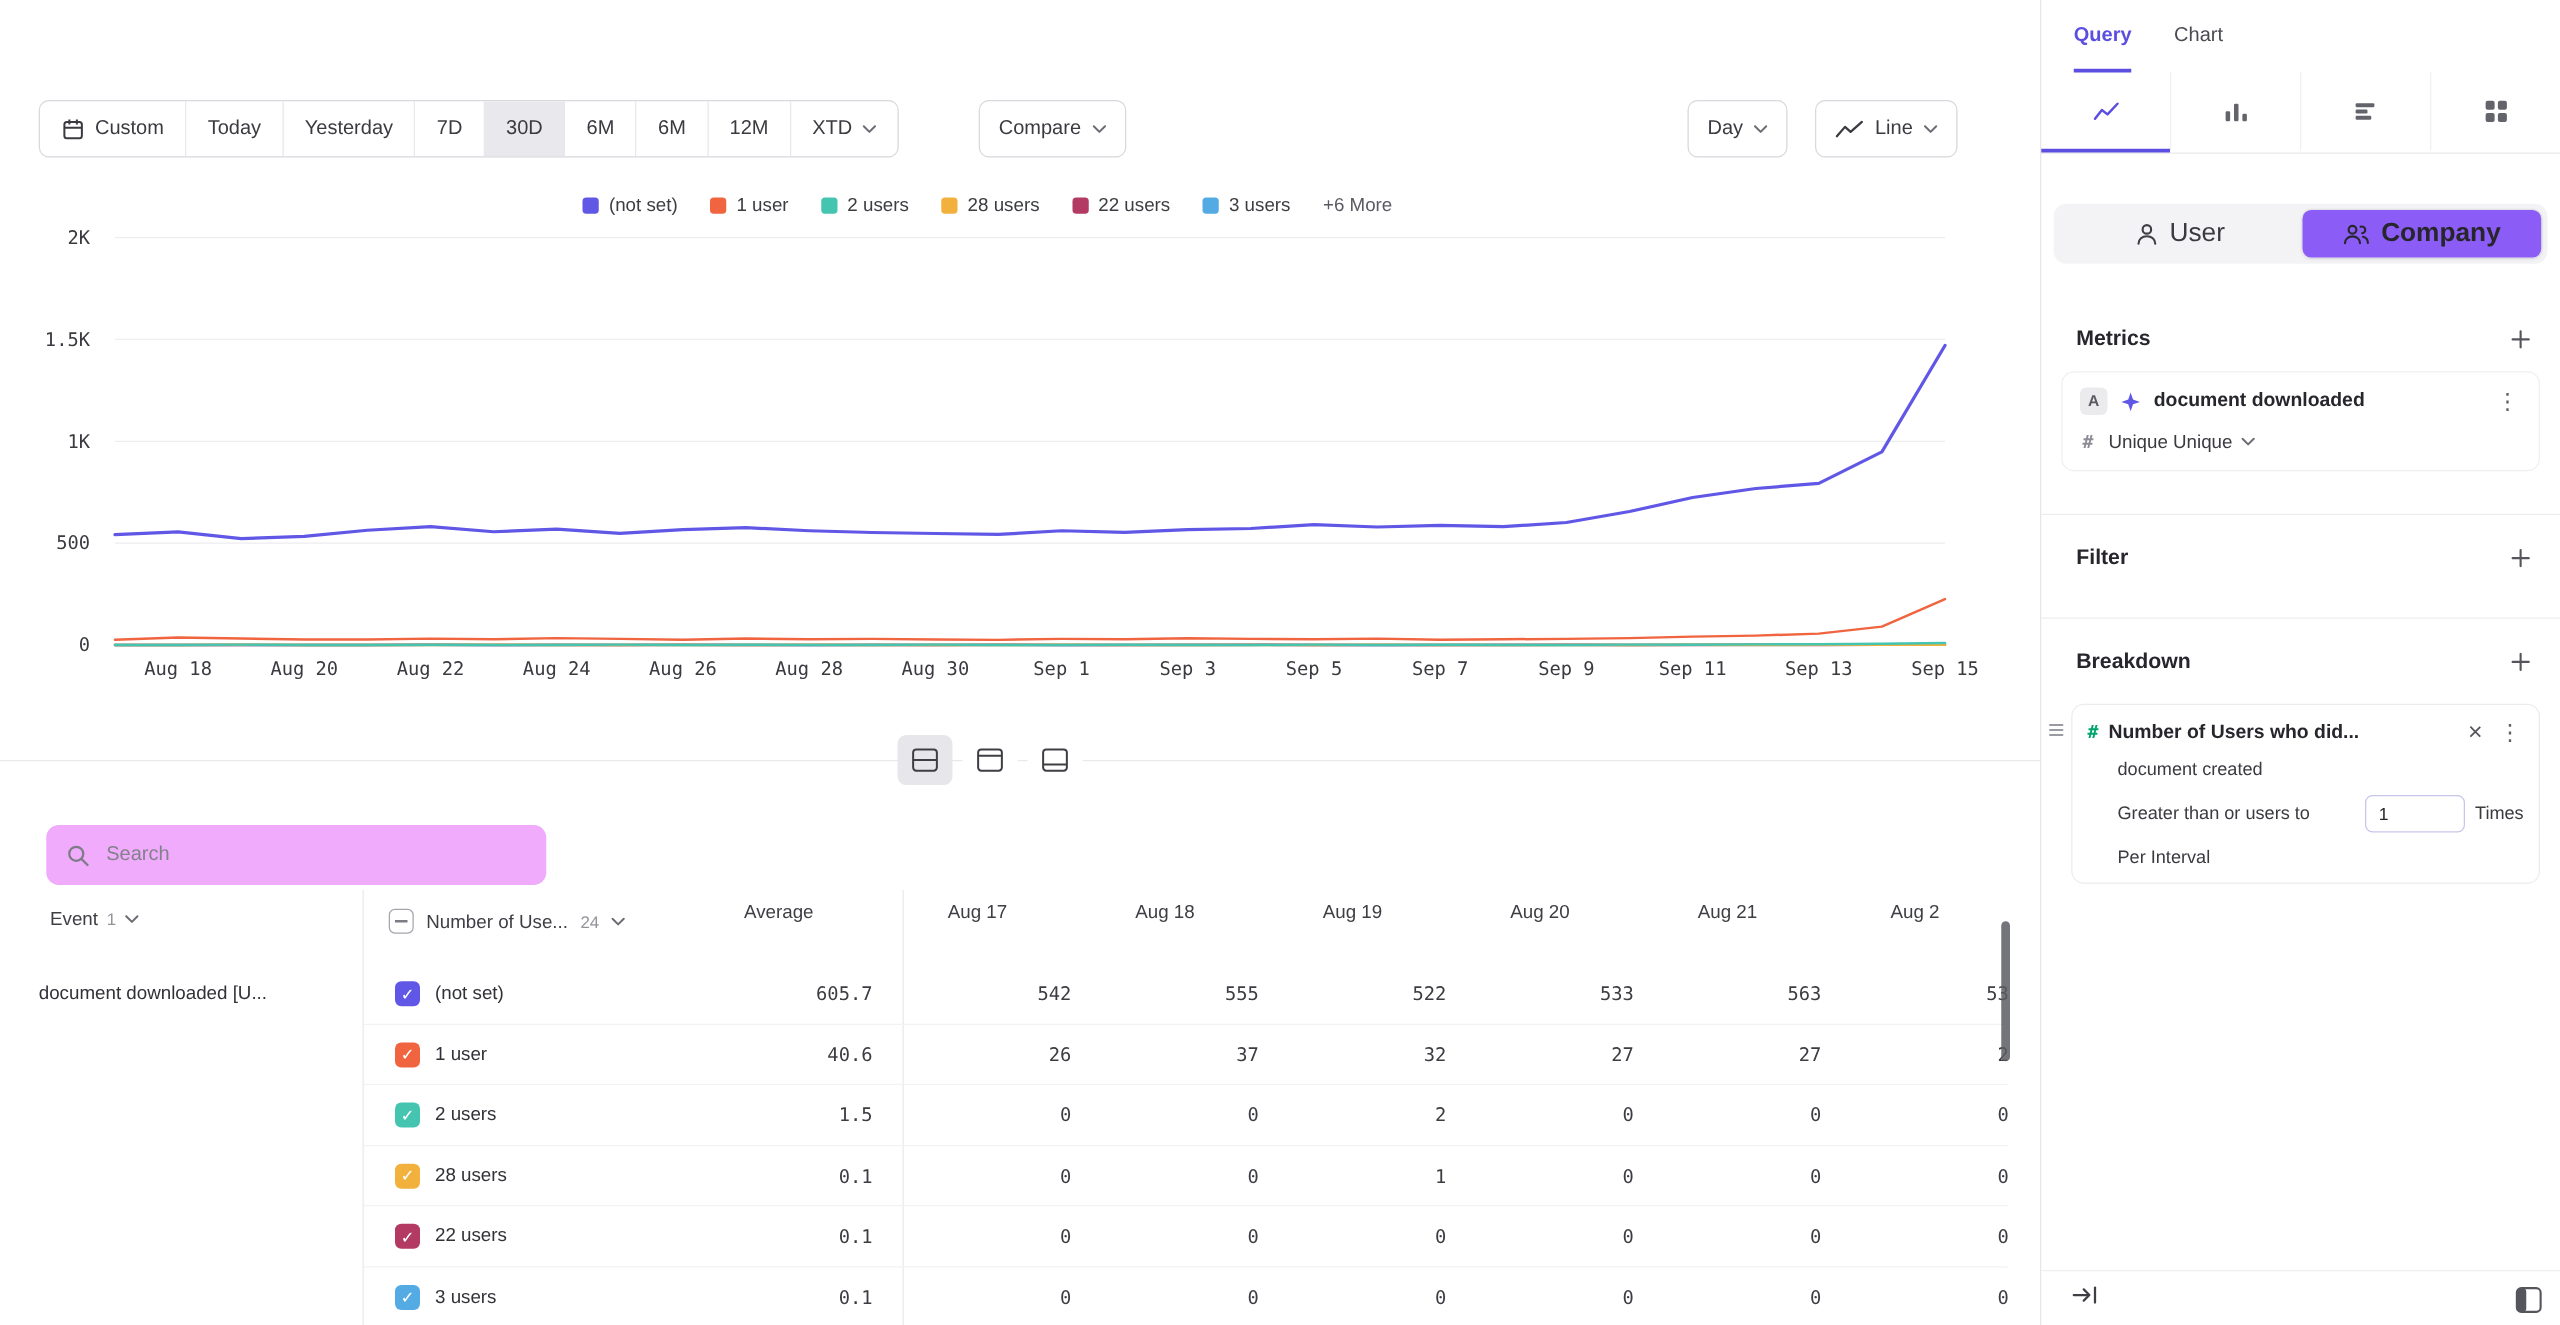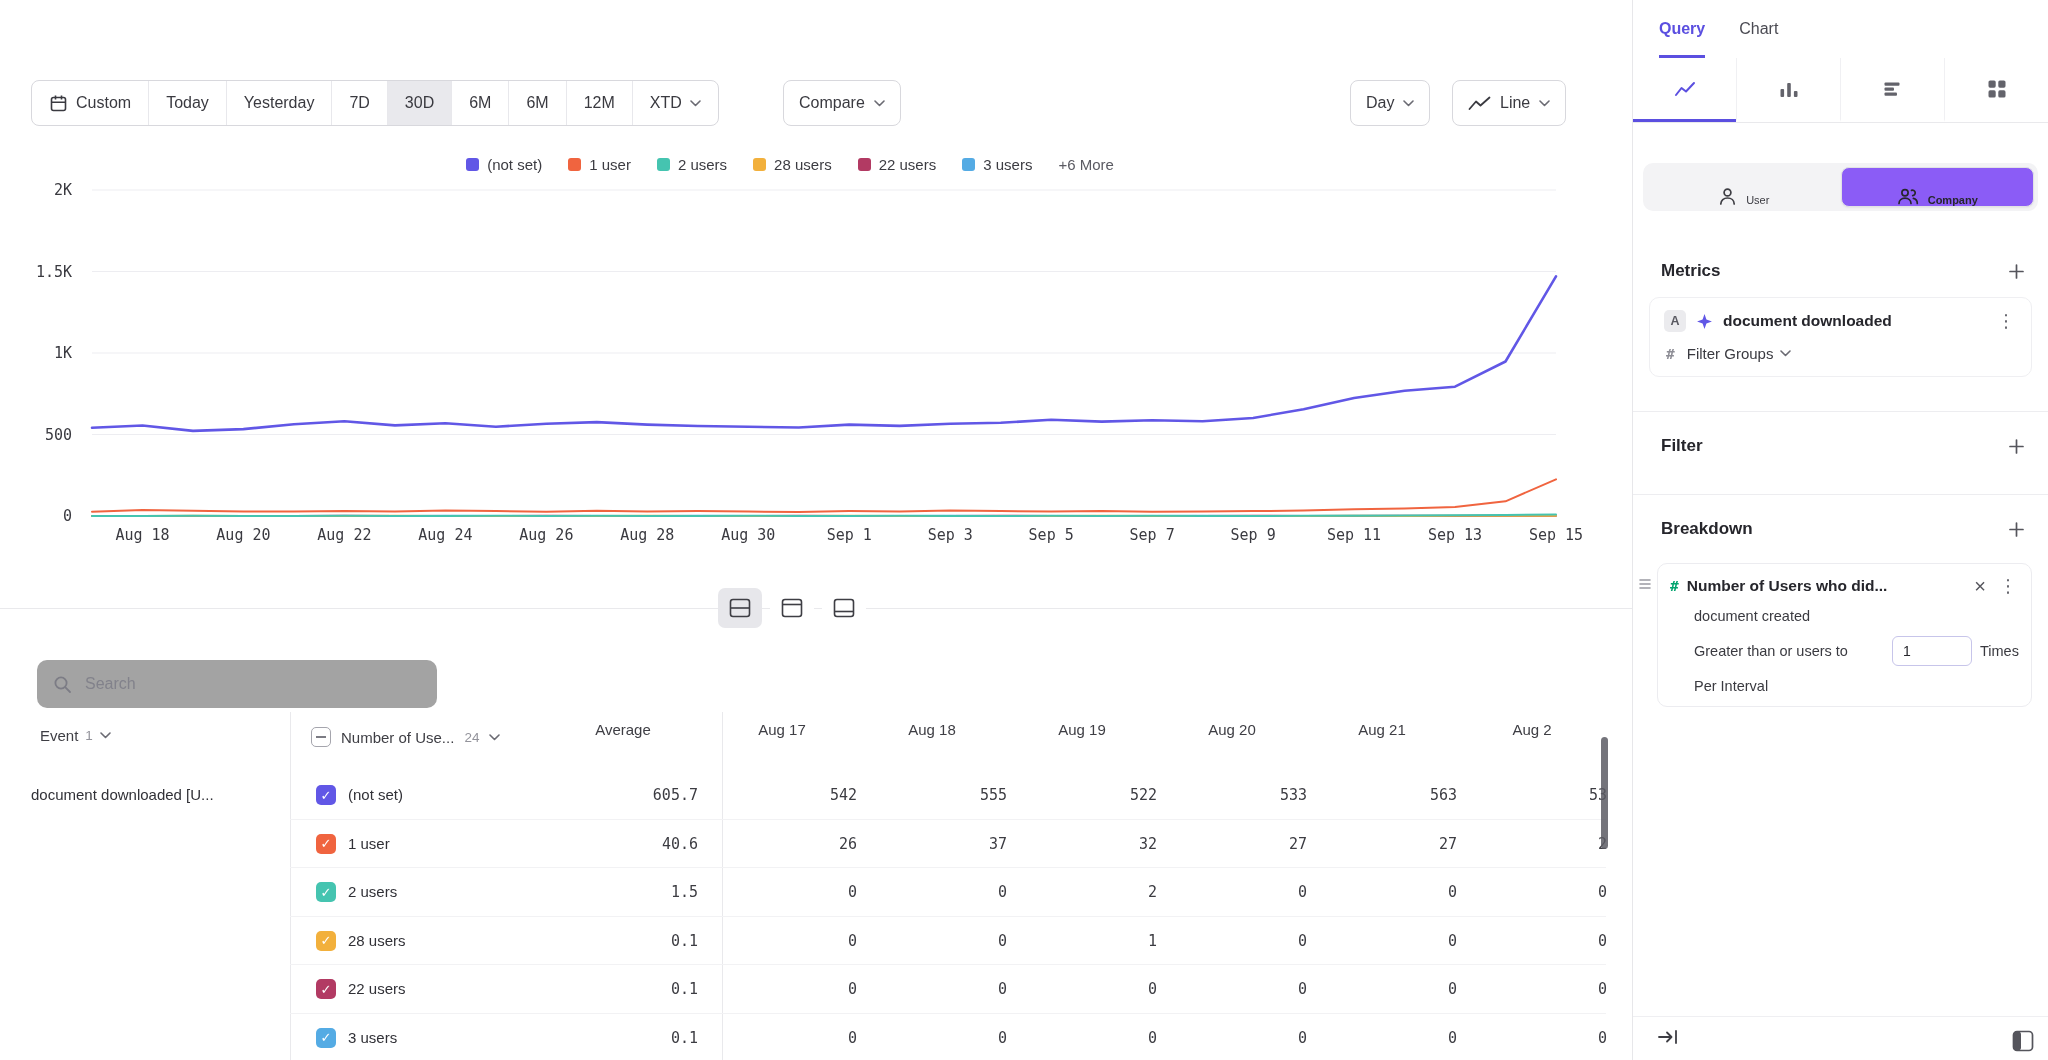--- a/index.html
+++ b/index.html
@@ -23,21 +23,21 @@
     gap:26px;font-size:15px;color:#3c3c42;}
   .leg-item{display:flex;align-items:center;gap:8px;}
   .leg-sw{width:13px;height:13px;border-radius:3px;}
   .leg-more{color:#5a5a62;}
   #chart-svg{position:absolute;left:0;top:178px;}
   #hr-main{position:absolute;left:0;top:608px;width:1632px;height:1px;background:#e9e9ec;}
   #toggles{position:absolute;left:718px;top:588px;display:flex;gap:8px;}
   .tg{width:44px;height:40px;border-radius:7px;display:flex;align-items:center;justify-content:center;background:#fff;}
   .tg.sel{background:#e7e7eb;}
   #search{position:absolute;left:37px;top:660px;width:400px;height:48px;border-radius:10px;
-    background:#a3a3a3;display:flex;align-items:center;gap:11px;padding:0 16px;box-sizing:border-box;}
+    background:#f0abfc;display:flex;align-items:center;gap:11px;padding:0 16px;box-sizing:border-box;}
   #search input{border:none;background:transparent;outline:none;font-size:16px;color:#3a3a40;
     font-family:inherit;flex:1;}
   #search input::placeholder{color:#82828b;}
   #thead{position:absolute;left:0;top:712px;width:1632px;height:52px;}
   .th{position:absolute;top:15px;font-size:15px;color:#3e3e44;display:flex;align-items:center;gap:7px;}
   #th-event{left:40px;}
   #th-series{left:311px;gap:10px;}
   .cnt{color:#93939b;font-size:13.5px;}
   .th-num{position:absolute;top:9px;width:150px;text-align:center;font-size:15px;color:#3e3e44;}
   .vline{position:absolute;top:712px;height:348px;width:1px;background:#e9e9ec;}
@@ -61,21 +61,21 @@
   .ptab{font-size:16px;color:#4a4a52;height:58px;display:flex;align-items:center;
     border-bottom:3px solid transparent;box-sizing:border-box;padding-top:3px;}
   .ptab.sel{color:#5b4fe0;font-weight:700;border-bottom-color:#5b4fe0;}
   #icon-tabs{display:flex;height:64px;border-bottom:1px solid #e9e9ec;}
   .itab{flex:1;display:flex;align-items:center;justify-content:center;border-left:1px solid #f0f0f3;
     border-bottom:3px solid transparent;box-sizing:border-box;}
   .itab:first-child{border-left:none;}
   .itab.sel{border-bottom-color:#5b4fe0;}
   #entity{margin:40px 10px 0 10px;height:48px;background:#f3f3f5;border-radius:10px;display:flex;
     padding:4px;box-sizing:border-box;}
-  .ent{flex:1;display:flex;align-items:flex-end;justify-content:center;gap:9px;font-size:11px;
+  .ent{flex:1;display:flex;align-items:center;justify-content:center;gap:9px;font-size:21px;
     color:#3a3a40;border-radius:8px;border:1px solid transparent;box-sizing:border-box;}
   .ent.sel{background:#8b5cf6;border-color:#e2e2e6;box-shadow:0 1px 2px rgba(0,0,0,.06);font-weight:700;color:#26262c;}
   .sect{display:flex;align-items:center;justify-content:space-between;padding:0 20px 0 28px;margin-top:48px;}
   .sect.tight{margin-top:22px;}
   .sect h3{font-size:17px;margin:0;color:#26262c;}
   .plus{display:flex;align-items:center;justify-content:center;width:24px;height:24px;}
   #mt-card{margin:14px 16px 0 16px;border:1px solid #efeff2;border-radius:10px;padding:12px 14px;box-sizing:border-box;}
   .mrow1{display:flex;align-items:center;gap:10px;}
   .badge{width:22px;height:22px;border-radius:5px;background:#ebebee;color:#5a5a62;font-size:12.5px;
     font-weight:700;display:flex;align-items:center;justify-content:center;}
@@ -443,21 +443,21 @@
       <div class="badge" data-interactable="false">A</div>
       <svg width="17" height="17" viewBox="0 0 16 16" data-interactable="false">
           <path d="M8 1l1.8 5.2L15 8l-5.2 1.8L8 15l-1.8-5.2L1 8l5.2-1.8z" fill="#6157e6"></path>
         </svg>
       <div class="mtitle" data-interactable="true">document downloaded</div>
       <div class="kebab" data-interactable="true">⋮</div>
     </div>
     <div class="mrow2">
       <span class="hash gray" data-interactable="false">#</span>
       <span class="agg" data-interactable="true">
-        <span>Filter Groups</span>
+        <span>Unique Unique</span>
         <svg width="11" height="7" viewBox="0 0 11 7" data-interactable="false">
             <path d="M1 1l4.5 4.5L10 1" fill="none" stroke="#6b6b73" stroke-width="1.6" stroke-linecap="round" stroke-linejoin="round"></path>
           </svg>
       </span>
     </div>
   </div>
 
   <div class="hrline" data-interactable="false"></div>
 
   <div class="sect tight" data-interactable="false">

